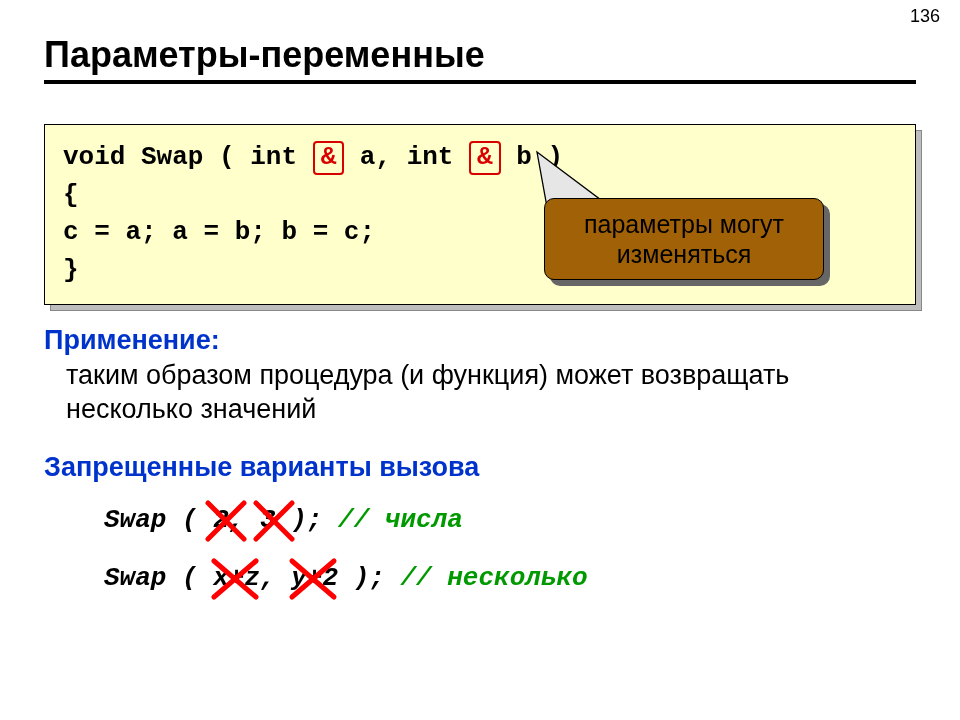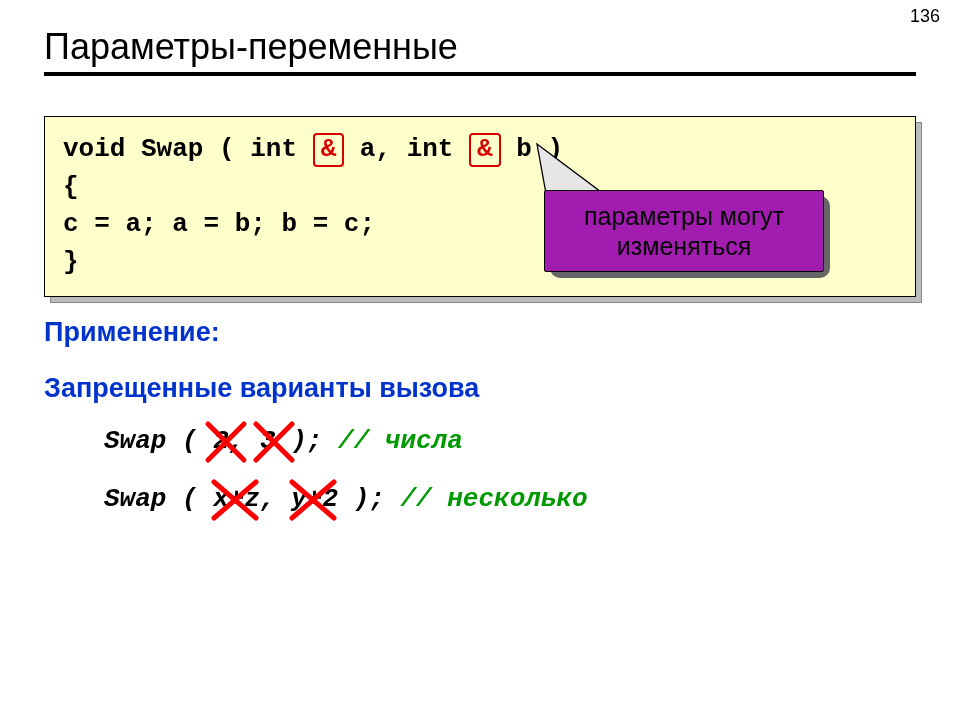--- a/index.html
+++ b/index.html
@@ -10,32 +10,32 @@
     background: #fff;
     font-family: Arial, Helvetica, sans-serif;
     color: #000;
     overflow: hidden;
   }
   .slide {
     position: relative;
     width: 960px;
     height: 720px;
     box-sizing: border-box;
-    padding: 26px 44px 0 44px;
+    padding: 34px 44px 0 44px;
   }
   .page-num {
     position: absolute;
     top: 6px;
     right: 20px;
     font-size: 18px;
     color: #000;
   }
   .title {
     font-size: 36px;
-    font-weight: normal;
+    font-weight: bold;
     margin: 0 0 4px 0;
   }
   .hr {
     border: none;
     border-top: 4px solid #000;
     margin: 0 0 18px 0;
   }
   .codebox-wrap {
     position: relative;
   }
@@ -74,23 +74,23 @@
   .callout-shadow {
     position: absolute;
     top: 6px; left: 6px; right: -6px; bottom: -6px;
     background: #666;
     border-radius: 10px;
     z-index: 0;
   }
   .callout {
     position: relative;
     z-index: 1;
-    background: #a21caf;
+    background: #a16207;
     border: 1.5px solid #000;
-    border-radius: 2px;
+    border-radius: 10px;
     padding: 10px 20px;
     font-size: 25px;
     text-align: center;
     line-height: 1.2;
   }
   .callout-pointer {
     position: absolute;
     z-index: 2;
   }
   .section-h {
@@ -153,20 +153,21 @@
     <div class="callout-wrap" style="left:500px; top:74px; width:280px;">
       <div class="callout-shadow"></div>
       <div class="callout">
         <div>параметры могут</div>
         <div>изменяться</div>
       </div>
     </div>
   </div>
 
   <div class="section-h">Применение:</div>
+  <div class="section-p">таким образом процедура (и функция) может возвращать несколько значений</div>
 
   <div class="section-h" style="margin-top:25px;">Запрещенные варианты вызова</div>
 
   <div class="forbid-line">
     <span>Swap ( 2, 3 );     </span><span class="comment">// числа</span>
     <svg class="cross-svg" style="left:100px; top:-6px;" width="44" height="44">
         <line x1="4" y1="4" x2="40" y2="40"></line>
         <line x1="40" y1="4" x2="4" y2="40"></line>
       </svg>
     <svg class="cross-svg" style="left:148px; top:-6px;" width="44" height="44">

